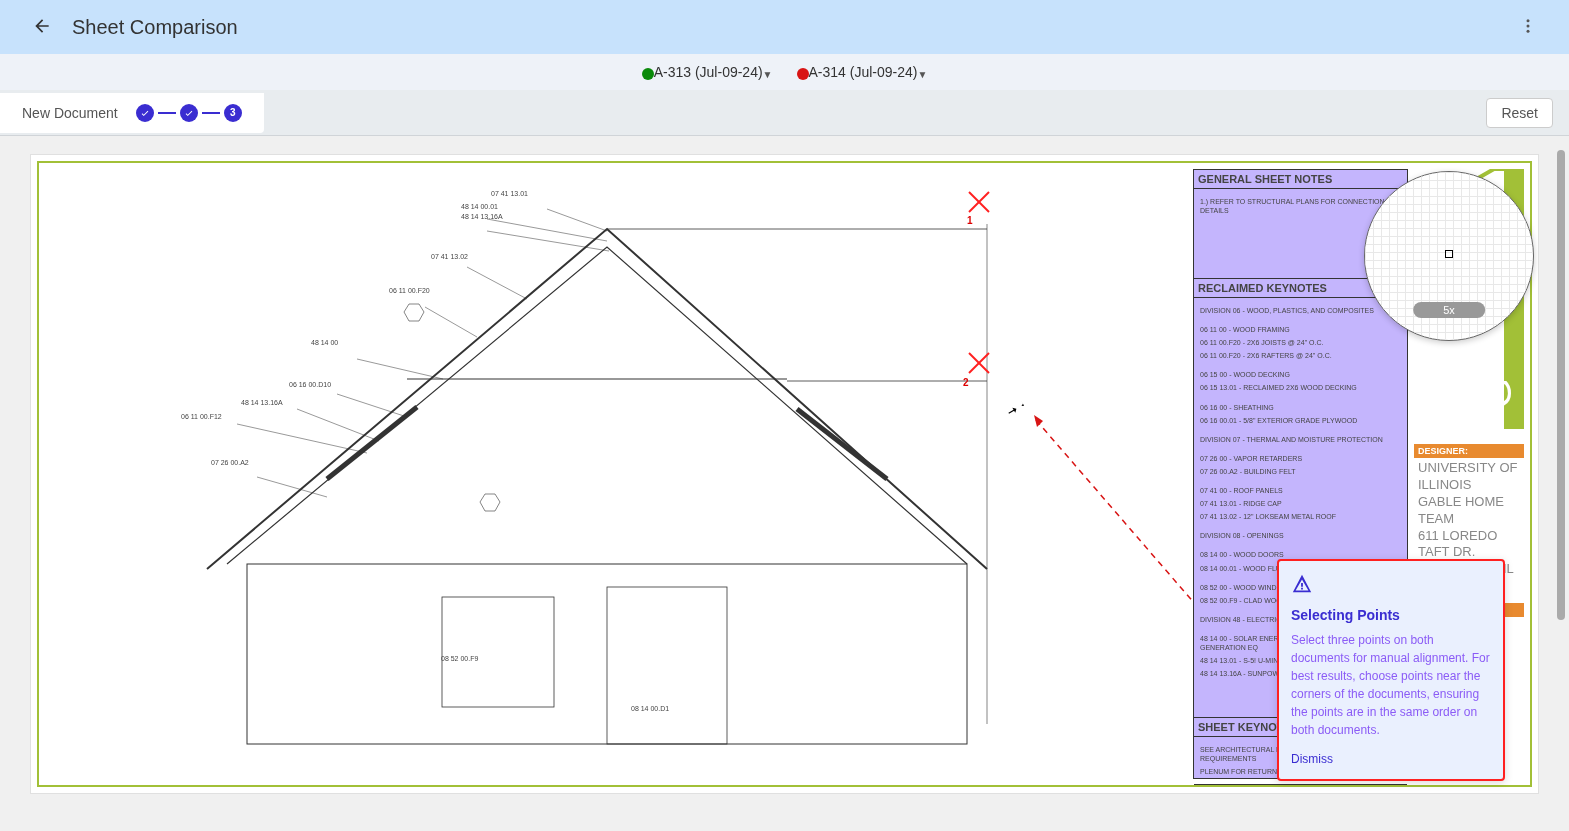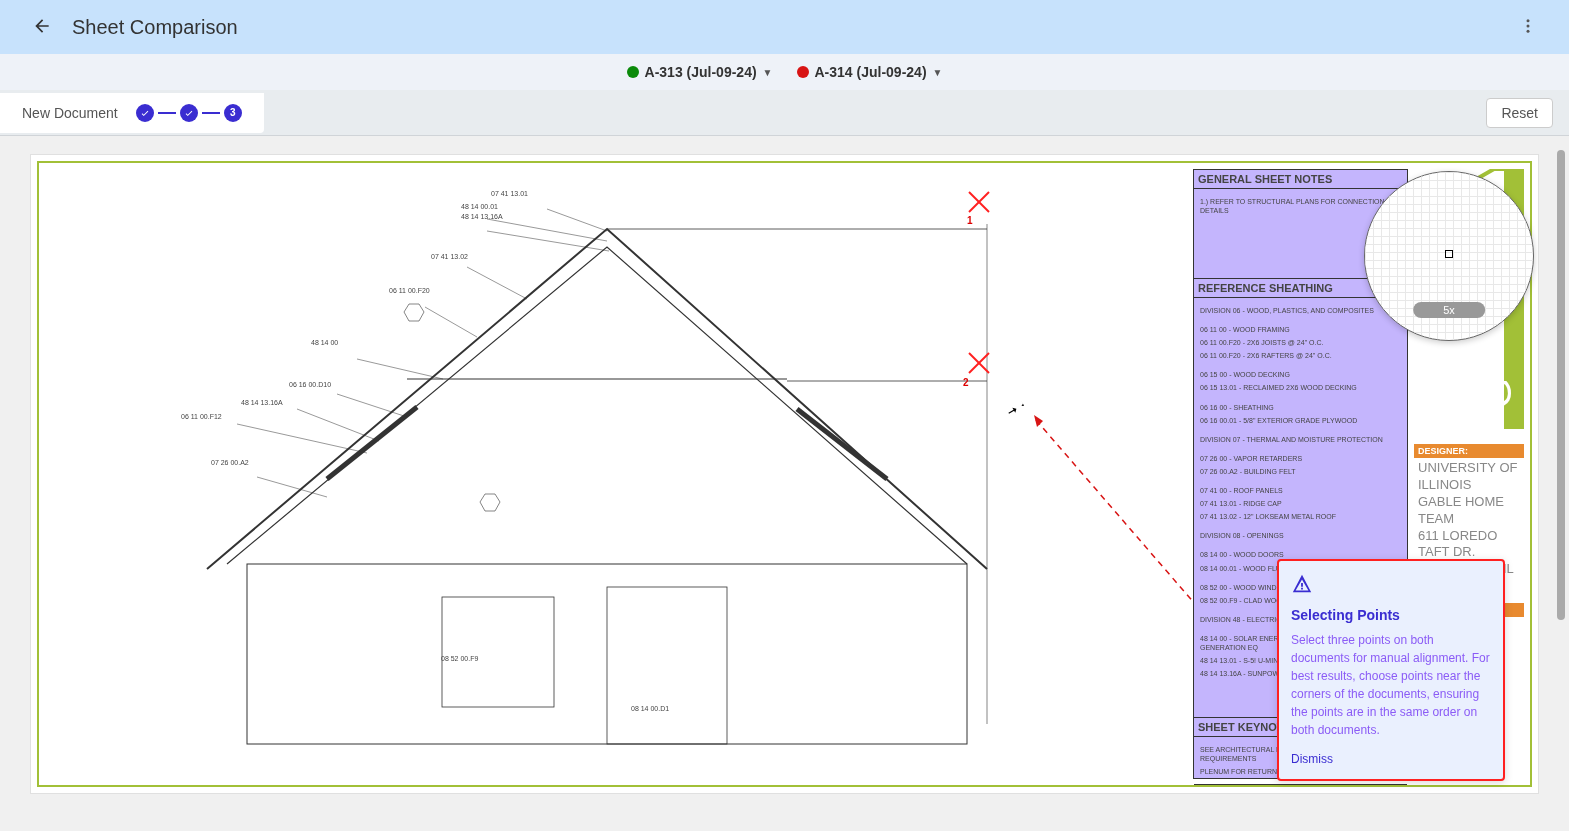--- a/index.html
+++ b/index.html
@@ -5,21 +5,21 @@
 * { box-sizing: border-box; margin: 0; padding: 0; }
 body { font-family: -apple-system, BlinkMacSystemFont, "Segoe UI", Arial, sans-serif; background: #f0f0f0; width: 1569px; height: 831px; overflow: hidden; }
 
 .header { background: #c7e2fc; height: 54px; display: flex; align-items: center; padding: 0 24px; }
 .back-btn { background: none; border: none; cursor: pointer; padding: 8px; margin-right: 12px; }
 .back-btn svg { width: 20px; height: 20px; }
 .header-title { font-size: 20px; color: #333; font-weight: 400; }
 .header-menu { margin-left: auto; background: none; border: none; cursor: pointer; padding: 8px; }
 
 .sheet-bar { background: #eef2f8; height: 36px; display: flex; align-items: center; justify-content: center; gap: 24px; }
-.sheet-item { display: flex; align-items: center; gap: 6px; cursor: pointer; font-size: 14px; color: #333; font-weight: bold; }
+.sheet-item { display: flex; align-items: flex-end; cursor: pointer; font-size: 14px; color: #333; }
 .dot { width: 12px; height: 12px; border-radius: 50%; }
 .dot.green { background: #0a8a0a; }
 .dot.red { background: #d81414; }
 .caret { font-size: 10px; color: #555; }
 
 .toolbar { background: #e8ecef; height: 46px; display: flex; align-items: center; padding: 0 16px; border-bottom: 1px solid #d0d4d8; }
 .toolbar-left { background: #fff; height: 40px; display: flex; align-items: center; padding: 0 22px; gap: 18px; border-bottom-right-radius: 4px; margin-left: -16px; padding-left: 22px; }
 .toolbar-label { font-size: 14px; color: #555; }
 .stepper { display: flex; align-items: center; gap: 4px; }
 .step { width: 18px; height: 18px; border-radius: 50%; display: flex; align-items: center; justify-content: center; font-size: 10px; font-weight: bold; }
@@ -202,21 +202,21 @@
   <svg class="dashed-line" viewBox="0 0 280 320">
     <line x1="5" y1="5" x2="260" y2="300"></line>
     <polygon points="3,0 12,6 6,12" fill="#d81414" stroke="none"></polygon>
   </svg>
 
   <div class="notes-panel">
     <div class="notes-title">GENERAL SHEET NOTES</div>
     <div class="notes-body tall">
       <div class="notes-line">1.)  REFER TO STRUCTURAL PLANS FOR CONNECTION DETAILS</div>
     </div>
-    <div class="notes-title">REFERENCE SHEATHING</div>
+    <div class="notes-title">RECLAIMED KEYNOTES</div>
     <div class="notes-body" style="height:420px;">
       <div class="notes-line">DIVISION 06 - WOOD, PLASTICS, AND COMPOSITES</div>
       <div class="notes-line gap">06 11 00 - WOOD FRAMING</div>
       <div class="notes-line">06 11 00.F20   -   2X6 JOISTS @ 24" O.C.</div>
       <div class="notes-line">06 11 00.F20   -   2X6 RAFTERS @ 24" O.C.</div>
       <div class="notes-line gap">06 15 00 - WOOD DECKING</div>
       <div class="notes-line">06 15 13.01   -   RECLAIMED 2X6 WOOD DECKING</div>
       <div class="notes-line gap">06 16 00 - SHEATHING</div>
       <div class="notes-line">06 16 00.01   -   5/8" EXTERIOR GRADE PLYWOOD</div>
       <div class="notes-line gap">DIVISION 07 - THERMAL AND MOISTURE PROTECTION</div>

